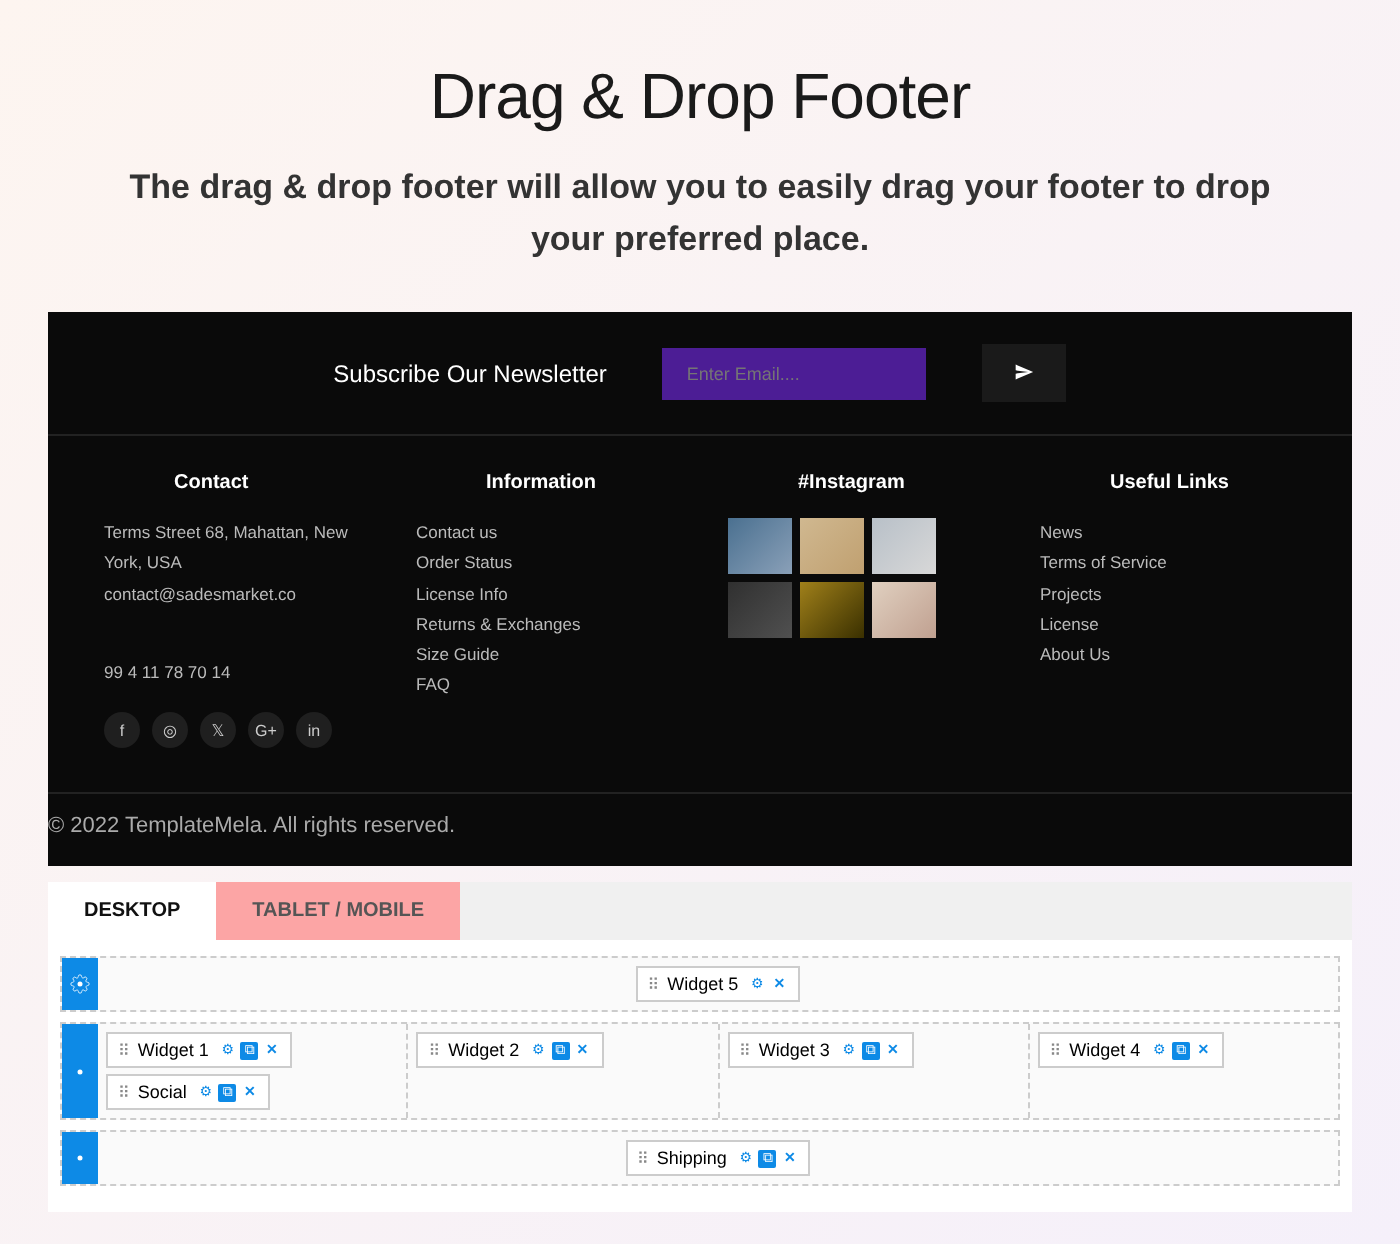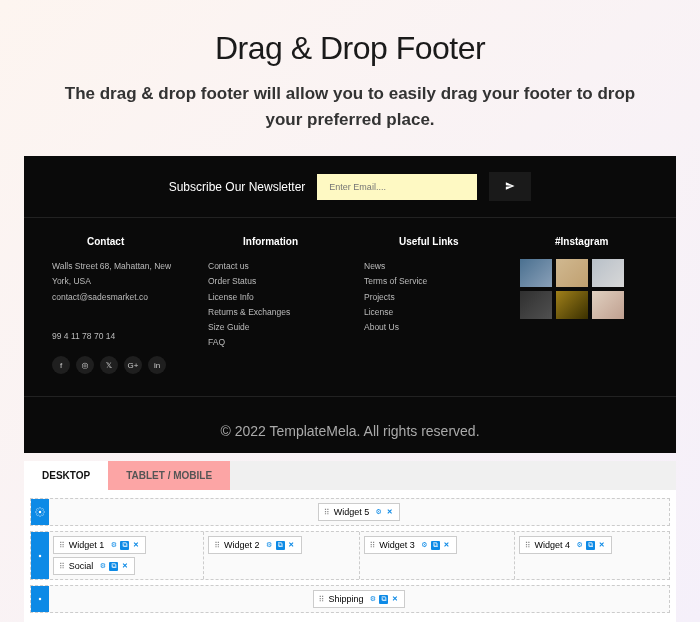--- a/index.html
+++ b/index.html
@@ -1,41 +1,41 @@
 <!DOCTYPE html>
 <html><head>
 <meta charset="utf-8">
 <style>
 * { margin: 0; padding: 0; box-sizing: border-box; }
 body { font-family: -apple-system, BlinkMacSystemFont, "Segoe UI", Arial, sans-serif; background: linear-gradient(135deg, #fdf5f0 0%, #f5f0fa 100%); width: 700px; height: 622px; overflow: hidden; }
 .hero { text-align: center; padding: 30px 60px 24px; }
 .hero h1 { font-size: 32px; font-weight: 400; color: #1a1a1a; margin-bottom: 14px; letter-spacing: -0.5px; }
 .hero p { font-size: 17px; color: #333; line-height: 1.5; font-weight: 700; }
 .preview { background: #0a0a0a; margin: 0 24px; color: #fff; }
-.newsletter { display: flex; align-items: center; justify-content: center; padding: 16px 0; gap: 12px; }
+.newsletter { display: flex; align-items: center; justify-content: center; padding: 16px 0; gap: 28px; }
 .newsletter-label { font-size: 12px; color: #fff; }
-.newsletter-input { background: #fef9c3; border: none; padding: 8px 12px; font-size: 9px; color: #888; width: 160px; }
+.newsletter-input { background: #4c1d95; border: none; padding: 8px 12px; font-size: 9px; color: #888; width: 132px; }
 .newsletter-btn { background: #1a1a1a; border: none; padding: 7px 16px; color: #fff; cursor: pointer; }
 .newsletter-btn svg { width: 10px; height: 10px; }
 .divider { border-top: 1px solid #222; }
 .footer-cols { display: flex; padding: 18px 28px; gap: 28px; }
 .col { flex: 1; }
 .col h4 { font-size: 10px; font-weight: 600; margin-bottom: 12px; padding-left: 35px; }
 .col p, .col li { font-size: 8.5px; color: #bbb; line-height: 1.8; list-style: none; }
 .socials { display: flex; gap: 6px; margin-top: 12px; }
 .social { width: 18px; height: 18px; border-radius: 50%; background: #1f1f1f; display: flex; align-items: center; justify-content: center; font-size: 8px; color: #ccc; }
 .insta-grid { display: grid; grid-template-columns: repeat(3, 32px); gap: 4px; }
 .insta-cell { width: 32px; height: 28px; background: #444; }
 .insta-cell:nth-child(1){background:linear-gradient(135deg,#4a7090,#8aa0b8)}
 .insta-cell:nth-child(2){background:linear-gradient(135deg,#d0b890,#c0a070)}
 .insta-cell:nth-child(3){background:linear-gradient(135deg,#b8c0c8,#d8d8d8)}
 .insta-cell:nth-child(4){background:linear-gradient(135deg,#303030,#505050)}
 .insta-cell:nth-child(5){background:linear-gradient(135deg,#a0801a,#3a3000)}
 .insta-cell:nth-child(6){background:linear-gradient(135deg,#e0d0c0,#c0a090)}
-.copyright { text-align: center; padding: 26px 0 14px; font-size: 14px; color: #aaa; border-top: 1px solid #222; margin-top: 4px; }
+.copyright { padding: 10px 0 14px; font-size: 11px; color: #aaa; border-top: 1px solid #222; margin-top: 4px; }
 .builder { margin: 8px 24px 0; background: #f0f0f0; }
 .tabs { display: flex; }
 .tab { padding: 9px 18px; font-size: 10px; font-weight: 600; color: #555; background: #fca5a5; cursor: pointer; }
 .tab.active { background: #fff; color: #111; }
 .builder-body { padding: 8px 6px; background: #fff; }
 .row { display: flex; margin-bottom: 5px; border: 1px dashed #ccc; background: #fafafa; }
 .row-handle { width: 18px; background: #0d8ae6; display: flex; align-items: center; justify-content: center; cursor: pointer; }
 .row-handle svg { width: 10px; height: 10px; }
 .cells { flex: 1; display: flex; }
 .cell { flex: 1; padding: 4px; border-right: 1px dashed #ccc; display: flex; flex-direction: column; gap: 3px; }
@@ -65,21 +65,21 @@
     <button class="newsletter-btn">
       <svg viewBox="0 0 24 24" fill="white">
           <path d="M2 21l21-9L2 3v7l15 2-15 2z"></path>
         </svg>
     </button>
   </div>
   <div class="divider"></div>
   <div class="footer-cols">
     <div class="col">
       <h4>Contact</h4>
-      <p>Walls Street 68, Mahattan, New York, USA</p>
+      <p>Terms Street 68, Mahattan, New York, USA</p>
       <p>contact@sadesmarket.co</p>
       <p style="margin-top:24px">99 4 11 78 70 14</p>
       <div class="socials">
         <span class="social">f</span>
         <span class="social">◎</span>
         <span class="social">𝕏</span>
         <span class="social">G+</span>
         <span class="social">in</span>
       </div>
     </div>
@@ -88,40 +88,40 @@
       <ul>
         <li>Contact us</li>
         <li>Order Status</li>
         <li>License Info</li>
         <li>Returns &amp; Exchanges</li>
         <li>Size Guide</li>
         <li>FAQ</li>
       </ul>
     </div>
     <div class="col">
+      <h4>#Instagram</h4>
+      <div class="insta-grid">
+        <div class="insta-cell"></div>
+        <div class="insta-cell"></div>
+        <div class="insta-cell"></div>
+        <div class="insta-cell"></div>
+        <div class="insta-cell"></div>
+        <div class="insta-cell"></div>
+      </div>
+    </div>
+    <div class="col">
       <h4>Useful Links</h4>
       <ul>
         <li>News</li>
         <li>Terms of Service</li>
         <li>Projects</li>
         <li>License</li>
         <li>About Us</li>
       </ul>
     </div>
-    <div class="col">
-      <h4>#Instagram</h4>
-      <div class="insta-grid">
-        <div class="insta-cell"></div>
-        <div class="insta-cell"></div>
-        <div class="insta-cell"></div>
-        <div class="insta-cell"></div>
-        <div class="insta-cell"></div>
-        <div class="insta-cell"></div>
-      </div>
-    </div>
   </div>
   <div class="copyright">© 2022 TemplateMela. All rights reserved.</div>
 </div>
 
 <div class="builder">
   <div class="tabs">
     <div class="tab active">DESKTOP</div>
     <div class="tab">TABLET / MOBILE</div>
   </div>
   <div class="builder-body">

